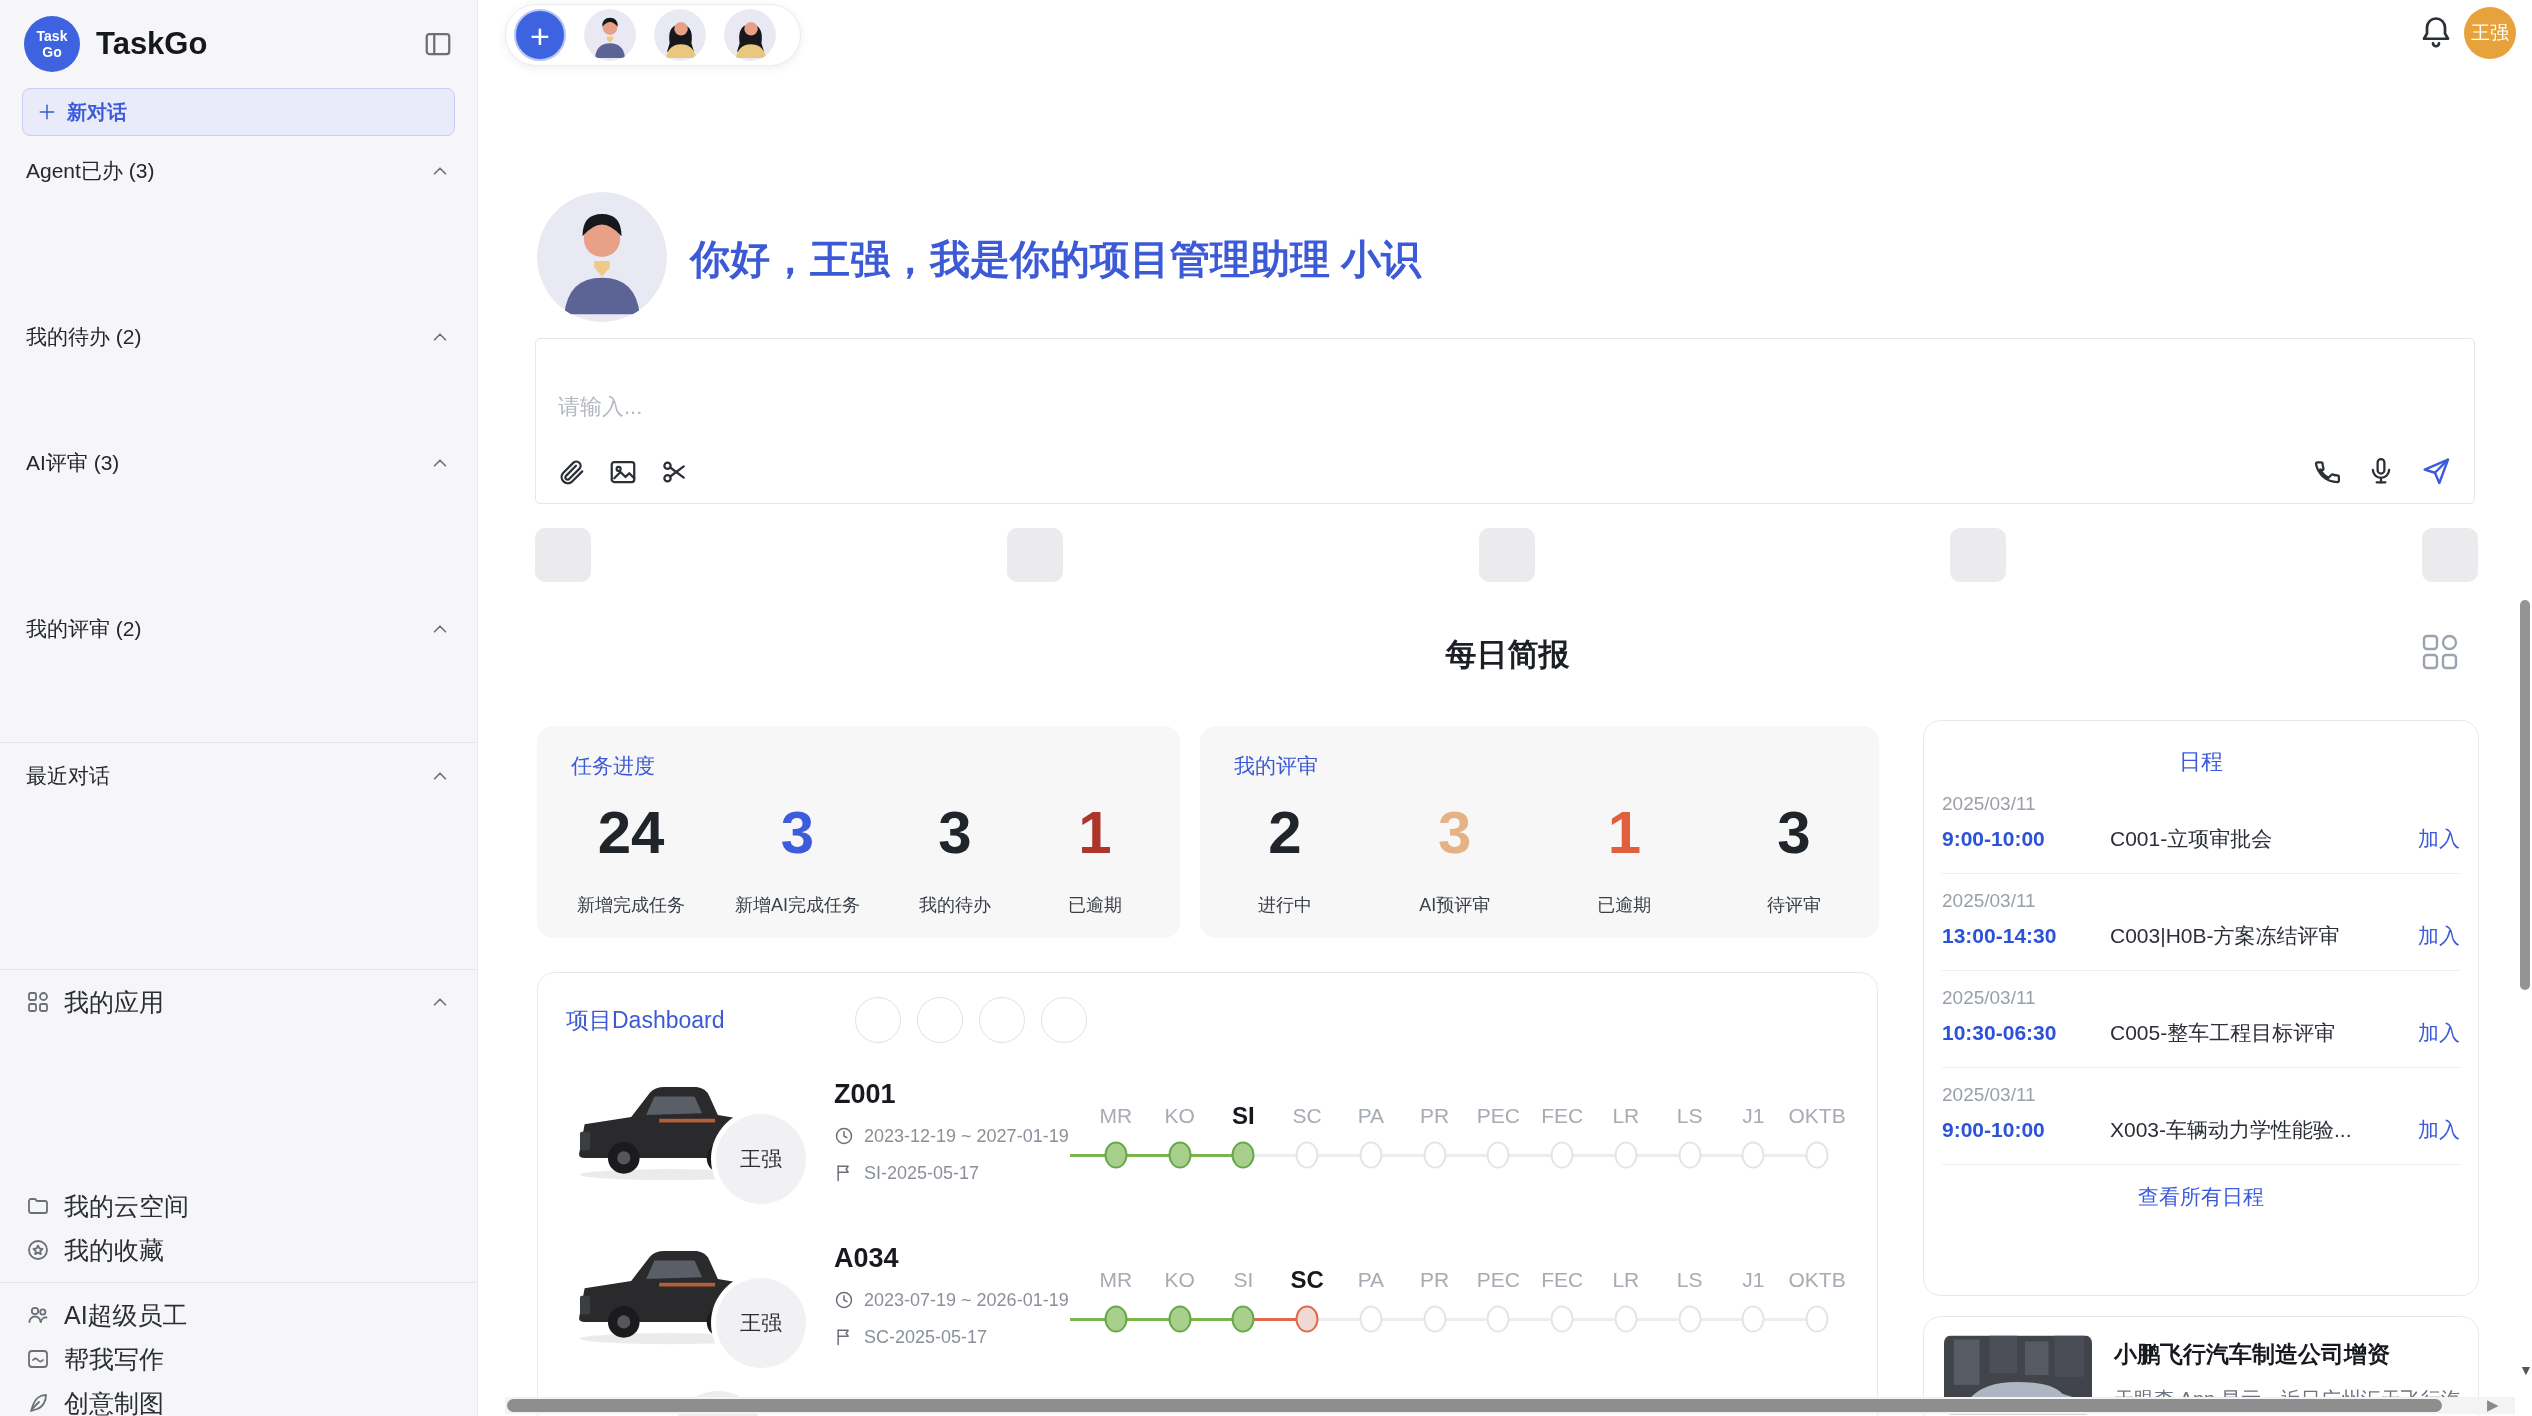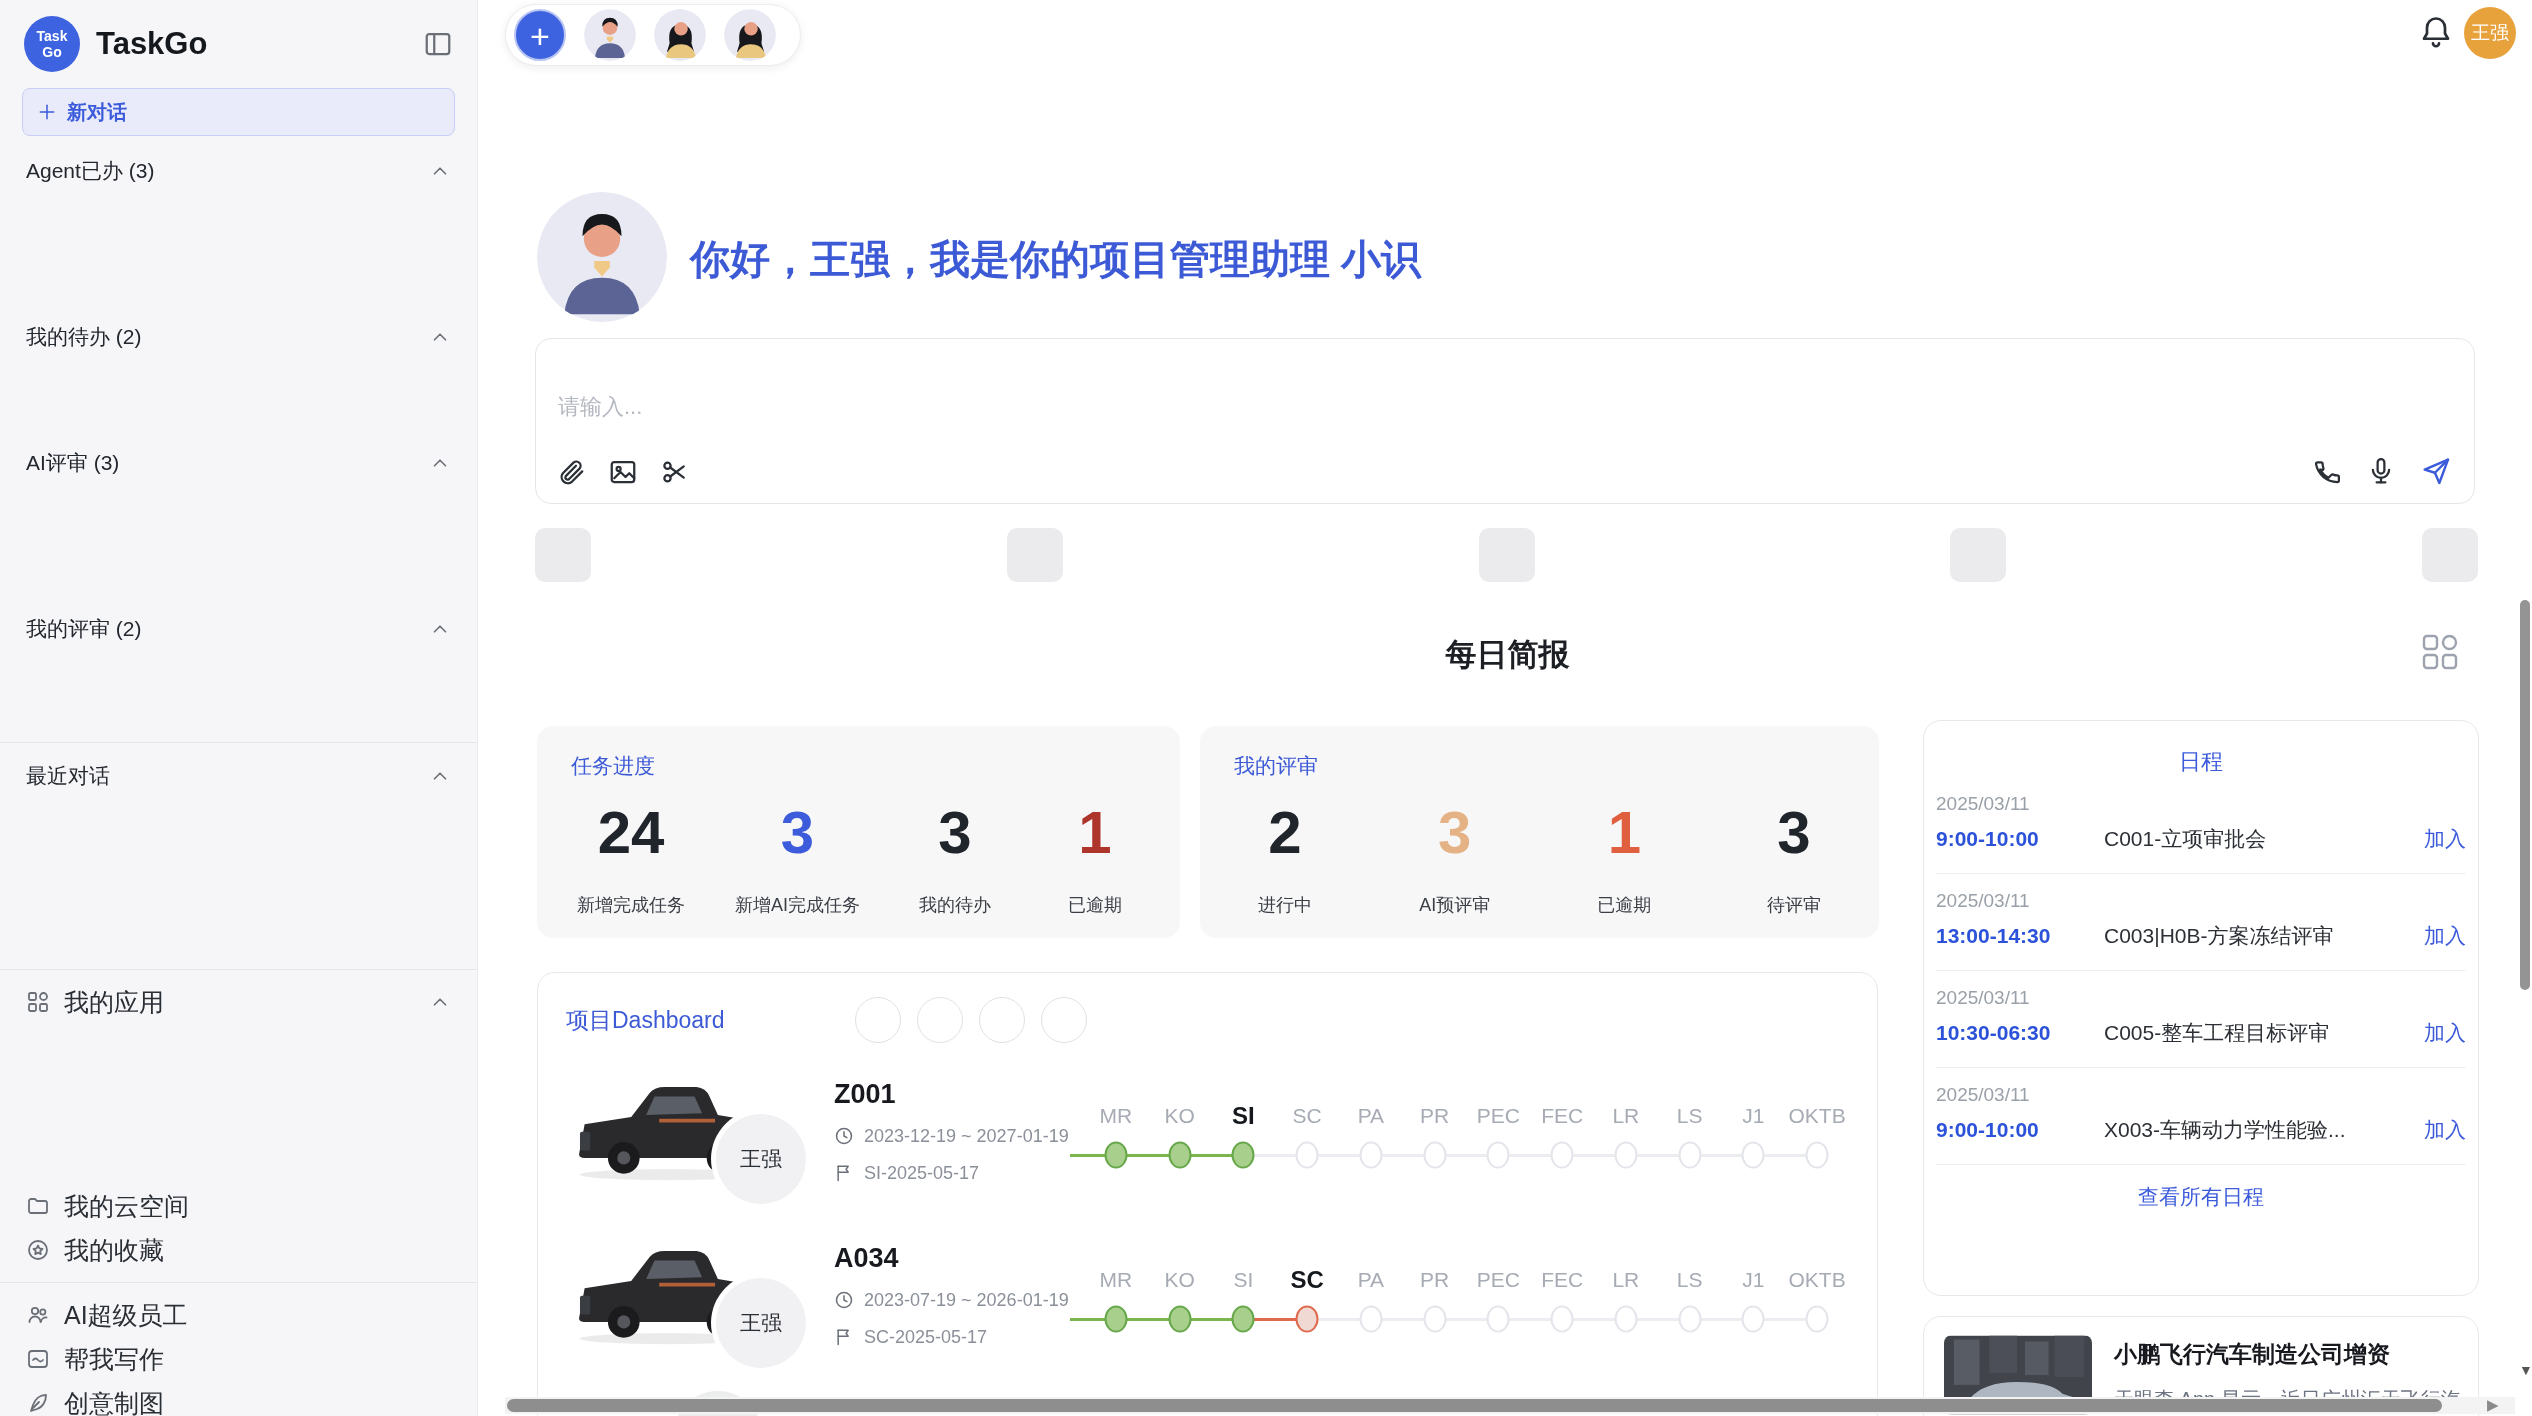--- a/index.html
+++ b/index.html
@@ -42,21 +42,21 @@
   .user-chip{position:absolute;left:2464px;top:7px;width:52px;height:52px;border-radius:50%;
              background:#e8a23c;color:#fff;font-size:19px;display:flex;align-items:center;
              justify-content:center;cursor:pointer;}
 
   
   .greet-avatar{position:absolute;left:537px;top:192px;width:130px;height:130px;border-radius:50%;overflow:hidden;}
   .greet-text{position:absolute;left:690px;top:232px;font-size:40px;font-weight:700;color:#3d5ad6;}
 
   
   .input-card{position:absolute;left:535px;top:338px;width:1940px;height:166px;background:#fff;
-              border:1px solid #e4e6ea;border-radius:16px;box-sizing:border-box;}
+              border:1px solid #e4e6ea;border-radius:5px;box-sizing:border-box;}
   .chat-input{position:absolute;left:20px;top:54px;width:1700px;border:none;outline:none;
               font-size:22px;color:#30343b;font-family:inherit;background:transparent;}
   .chat-input::placeholder{color:#b4b8c0;}
   .input-icons-left{position:absolute;left:20px;bottom:16px;display:flex;gap:22px;align-items:center;}
   .input-icons-right{position:absolute;right:22px;bottom:16px;display:flex;gap:24px;align-items:center;}
 
   
   .chips{position:absolute;left:535px;top:528px;width:1943px;display:flex;justify-content:space-between;}
   .chip{height:54px;line-height:54px;padding:0 28px;background:#ebebed;border-radius:10px;
         font-size:20px;color:#23262c;white-space:nowrap;cursor:pointer;}
@@ -108,21 +108,21 @@
   .ms-seg.m-gray{background:#ebedf0;}
   .ms-seg.m-stub{background:#7cb54e;left:calc(50% - 46px);width:46px;}
   .ms-dot{position:absolute;left:50%;top:50%;transform:translate(-50%,-50%);width:23px;height:27px;
           border-radius:50%;background:#fff;border:2px solid #e3e5ea;box-sizing:border-box;z-index:1;}
   .ms-dot.m-done{background:#a9cf8c;border-color:#67a84b;}
   .ms-dot.m-overdue{background:#f0d9d3;border-color:#df6a4e;}
   .row3-hint{position:absolute;left:135px;top:418px;width:90px;height:90px;border-radius:50%;background:#eceded;}
 
   
   .sched-card{position:absolute;left:1923px;top:720px;width:556px;height:576px;background:#fff;
-              border:1px solid #e7e8ec;border-radius:18px;box-sizing:border-box;padding:26px 12px 0;}
+              border:1px solid #e7e8ec;border-radius:18px;box-sizing:border-box;padding:26px 18px 0;}
   .sched-title{text-align:center;font-size:22px;color:#3b5bdb;}
   .event{padding-top:16px;}
   .event-date{font-size:19px;color:#9aa0a8;}
   .event-main{display:flex;align-items:center;margin-top:10px;padding-bottom:20px;border-bottom:1px solid #efeff2;}
   .event-time{width:168px;flex:0 0 168px;font-weight:700;color:#2b52d8;font-size:21px;}
   .event-name{flex:1;font-size:21px;color:#2c3036;white-space:nowrap;overflow:hidden;text-overflow:ellipsis;}
   .event-join{color:#3b5bdb;font-size:21px;cursor:pointer;margin-left:12px;}
   .sched-viewall{text-align:center;font-size:21px;color:#3b5bdb;margin-top:18px;cursor:pointer;}
 
   

